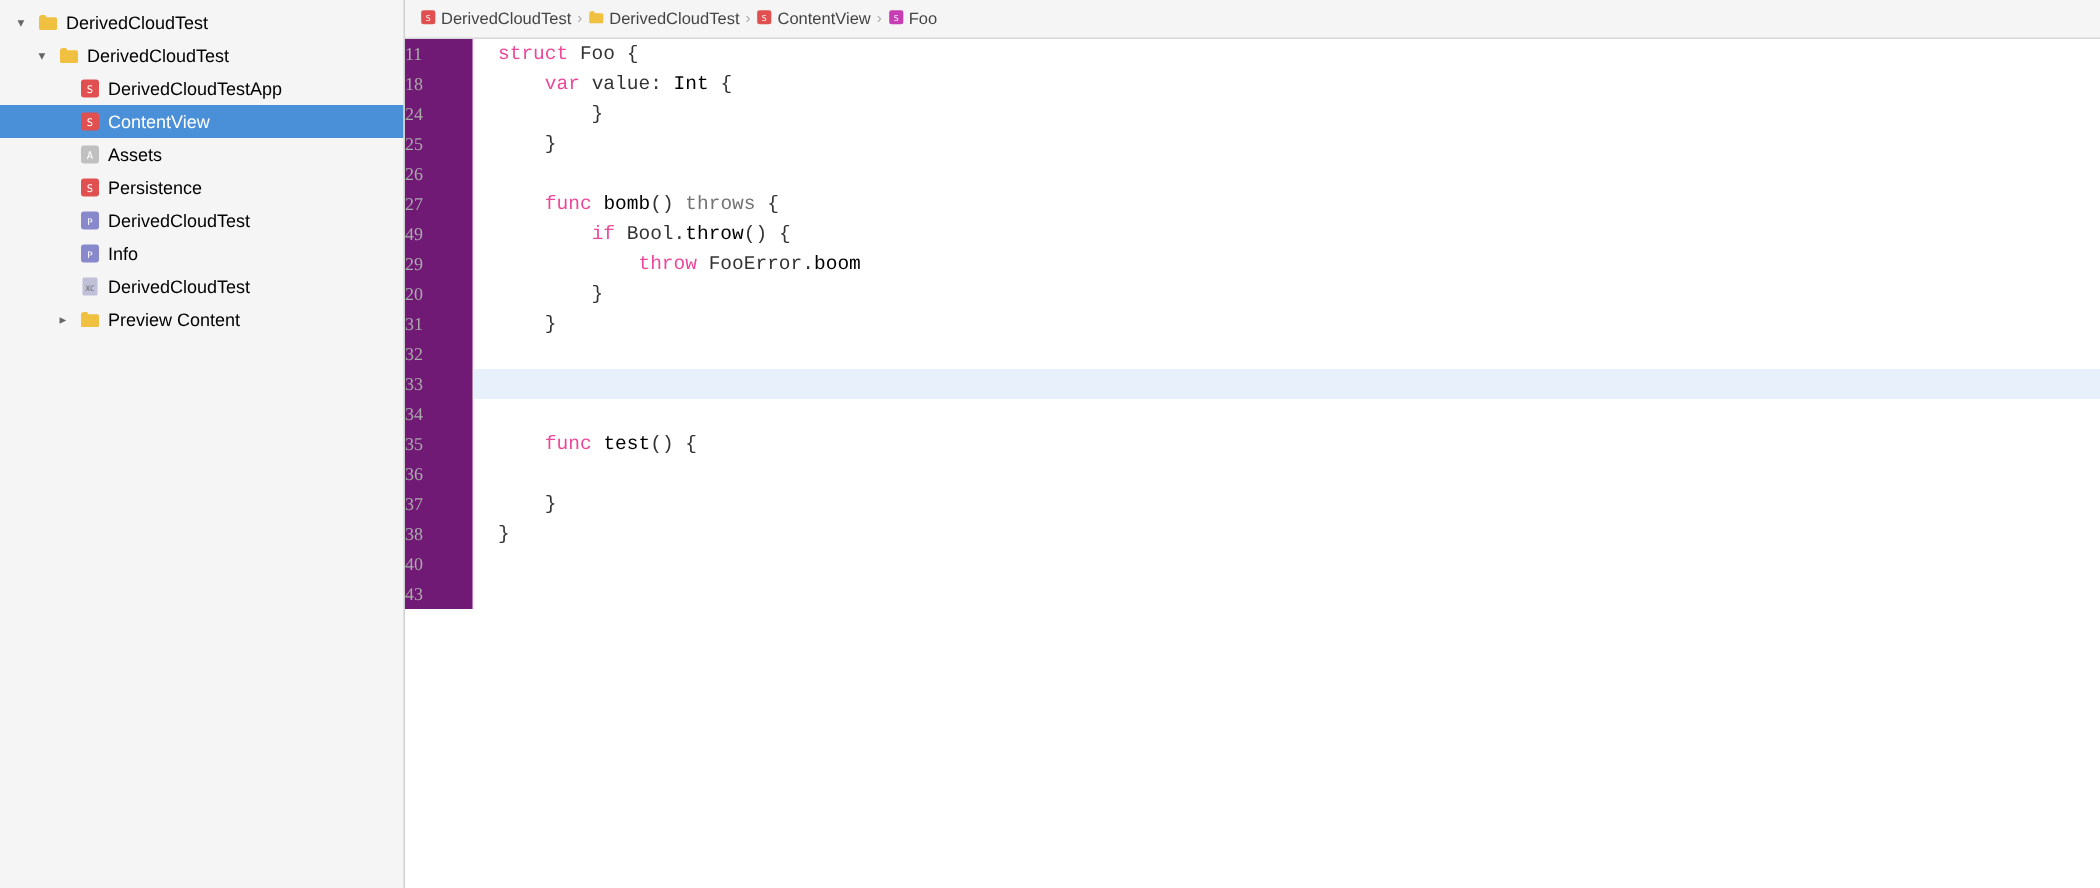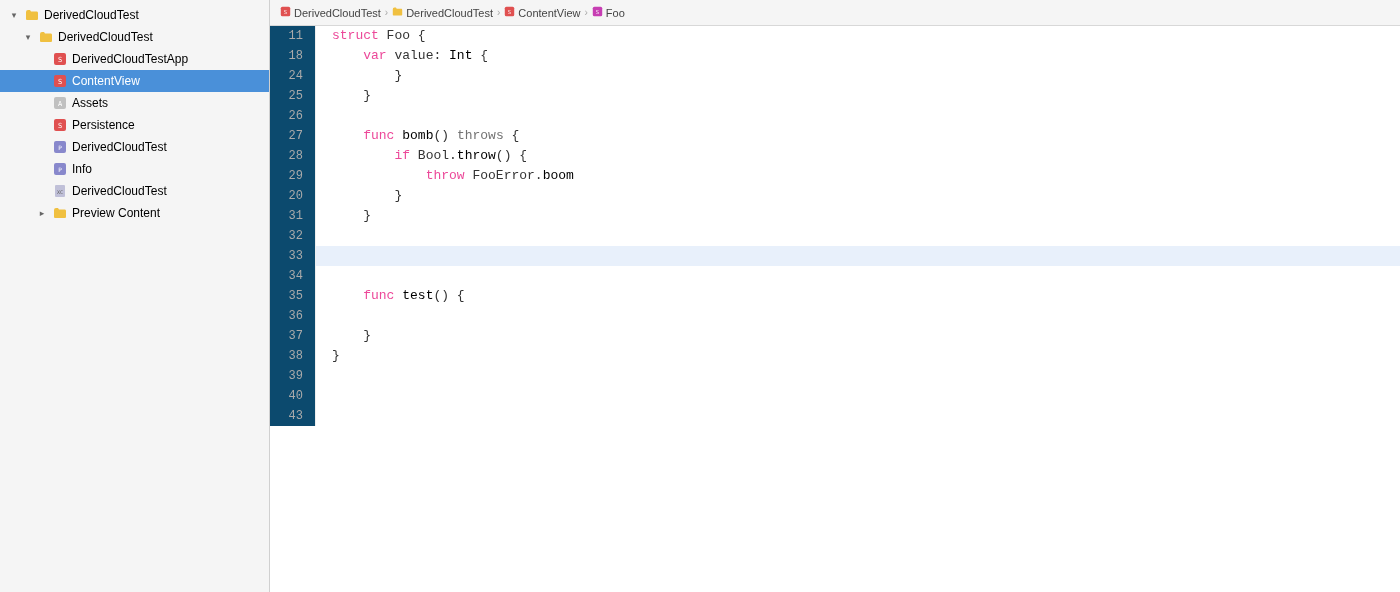--- a/index.html
+++ b/index.html
@@ -126,28 +126,27 @@
       display: flex;
       align-items: stretch;
     }
     .code-row.highlighted {
       background: #e8f0fb;
     }
 
     .line-num {
       width: 46px;
       min-width: 46px;
-      text-align: right;
       padding-right: 12px;
       color: #aaa;
       font-size: 12px;
-      font-family: Liberation Mono, monospace;
+      font-family: Liberation Serif, serif;
       line-height: 20px;
       user-select: none;
-      background: #0c4a6e;
+      background: #701a75;
       border-right: 1px solid #eee;
     }
 
     .code-line {
       padding-left: 16px;
       line-height: 20px;
       white-space: pre;
       color: #333;
       flex: 1;
     }
@@ -319,21 +318,21 @@
         </div>
         <div class="code-row">
           <div class="line-num">26</div>
           <div class="code-line"><span></span></div>
         </div>
         <div class="code-row">
           <div class="line-num">27</div>
           <div class="code-line"><span>    </span><span class="kw-keyword">func</span><span> </span><span class="kw-blue">bomb</span><span>() </span><span class="kw-throws">throws</span><span> {</span></div>
         </div>
         <div class="code-row">
-          <div class="line-num">28</div>
+          <div class="line-num">49</div>
           <div class="code-line"><span>        </span><span class="kw-keyword">if</span><span> Bool.</span><span class="kw-blue">throw</span><span>() {</span></div>
         </div>
         <div class="code-row">
           <div class="line-num">29</div>
           <div class="code-line"><span>            </span><span class="kw-keyword">throw</span><span> FooError.</span><span class="kw-blue">boom</span></div>
         </div>
         <div class="code-row">
           <div class="line-num">20</div>
           <div class="code-line"><span>        }</span></div>
         </div>
@@ -361,24 +360,20 @@
           <div class="line-num">36</div>
           <div class="code-line"><span></span></div>
         </div>
         <div class="code-row">
           <div class="line-num">37</div>
           <div class="code-line"><span>    }</span></div>
         </div>
         <div class="code-row">
           <div class="line-num">38</div>
           <div class="code-line"><span>}</span></div>
-        </div>
-        <div class="code-row">
-          <div class="line-num">39</div>
-          <div class="code-line"><span></span></div>
         </div>
         <div class="code-row">
           <div class="line-num">40</div>
           <div class="code-line"><span></span></div>
         </div>
         <div class="code-row">
           <div class="line-num">43</div>
           <div class="code-line"><span></span></div>
         </div>
       </div>

